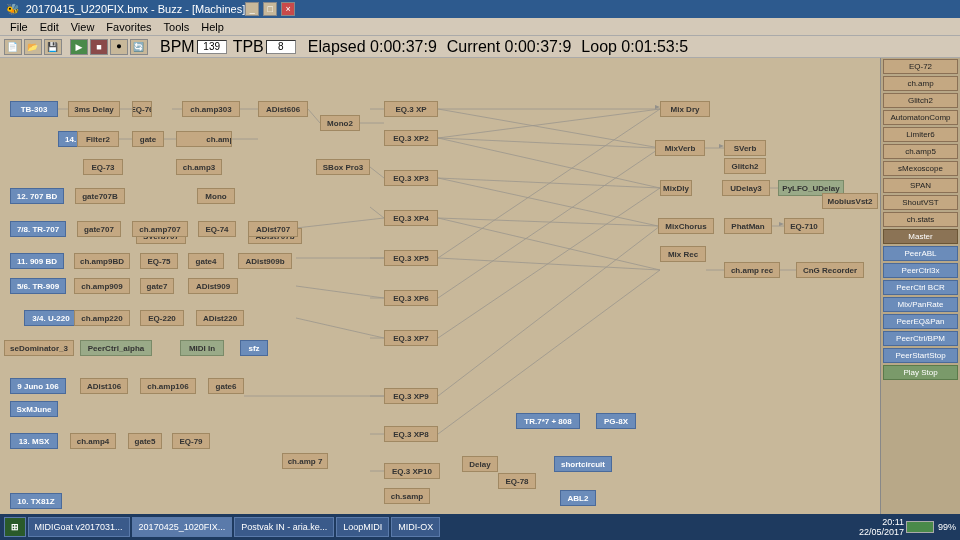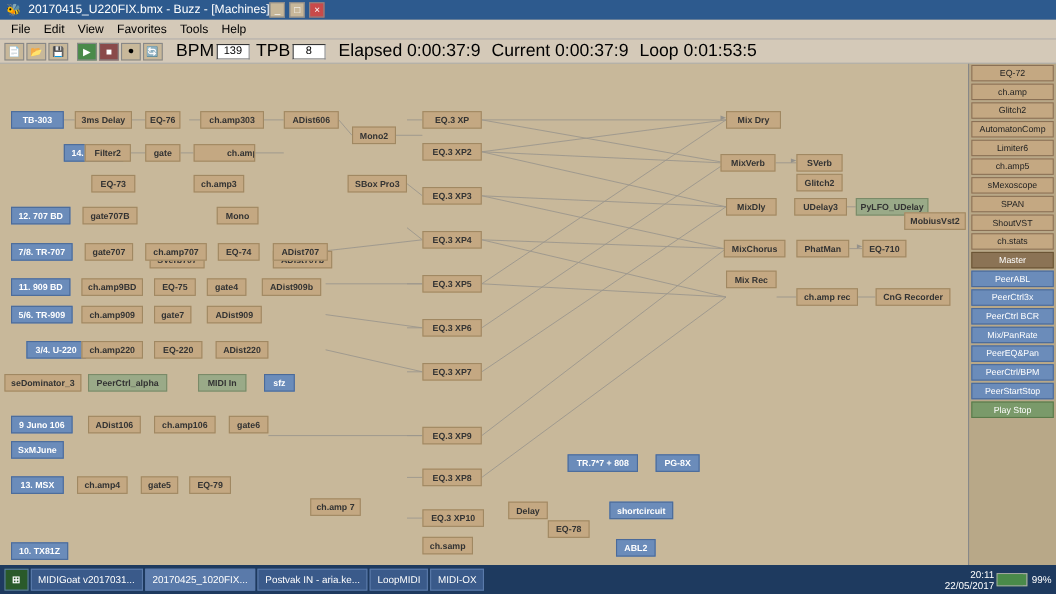--- a/index.html
+++ b/index.html
@@ -347,21 +347,21 @@
       <g fill="#888" opacity="0.8">
         <polygon points="660,49 655,47 655,51"></polygon>
         <polygon points="724,88 719,86 719,90"></polygon>
         <polygon points="784,166 779,164 779,168"></polygon>
       </g>
     </svg>
 
     <div id="machines-container">
         <div class="machine machine-generator" style="left: 10px; top: 43px; width: 48px; height: 16px;">TB-303</div>
         <div class="machine machine-effect" style="left: 68px; top: 43px; width: 52px; height: 16px;">3ms Delay</div>
-        <div class="machine machine-effect" style="left: 132px; top: 43px; width: 32px; height: 16px;">EQ-76</div>
+        <div class="machine machine-effect" style="left: 132px; top: 43px; width: 20px; height: 16px;">EQ-76</div>
         <div class="machine machine-effect" style="left: 182px; top: 43px; width: 58px; height: 16px;">ch.amp303</div>
         <div class="machine machine-generator" style="left: 10px; top: 73px; width: 54px; height: 16px; margin-left: 48px;">14. TR-606</div>
         <div class="machine machine-effect" style="left: 77px; top: 73px; width: 42px; height: 16px;">Filter2</div>
         <div class="machine machine-effect" style="left: 132px; top: 73px; width: 32px; height: 16px;">gate</div>
         <div class="machine machine-effect" style="left: 176px; top: 73px; width: 56px; height: 16px; padding-left: 47px;">ch.amp606</div>
         <div class="machine machine-effect" style="left: 83px; top: 101px; width: 40px; height: 16px;">EQ-73</div>
         <div class="machine machine-effect" style="left: 176px; top: 101px; width: 46px; height: 16px;">ch.amp3</div>
         <div class="machine machine-effect" style="left: 316px; top: 101px; width: 54px; height: 16px;">SBox Pro3</div>
         <div class="machine machine-generator" style="left: 10px; top: 130px; width: 54px; height: 16px;">12. 707 BD</div>
         <div class="machine machine-effect" style="left: 75px; top: 130px; width: 50px; height: 16px;">gate707B</div>
@@ -423,21 +423,21 @@
         <div class="machine machine-effect" style="left: 384px; top: 272px; width: 54px; height: 16px;">EQ.3 XP7</div>
         <div class="machine machine-effect" style="left: 384px; top: 330px; width: 54px; height: 16px;">EQ.3 XP9</div>
         <div class="machine machine-effect" style="left: 384px; top: 368px; width: 54px; height: 16px;">EQ.3 XP8</div>
         <div class="machine machine-effect" style="left: 384px; top: 405px; width: 56px; height: 16px;">EQ.3 XP10</div>
         <div class="machine machine-effect" style="left: 384px; top: 430px; width: 46px; height: 16px;">ch.samp</div>
         <div class="machine machine-effect" style="left: 498px; top: 415px; width: 38px; height: 16px;">EQ-78</div>
         <div class="machine machine-effect" style="left: 660px; top: 43px; width: 50px; height: 16px;">Mix Dry</div>
         <div class="machine machine-effect" style="left: 655px; top: 82px; width: 50px; height: 16px;">MixVerb</div>
         <div class="machine machine-effect" style="left: 724px; top: 82px; width: 42px; height: 16px;">SVerb</div>
         <div class="machine machine-effect" style="left: 724px; top: 100px; width: 42px; height: 16px;">Glitch2</div>
-        <div class="machine machine-effect" style="left: 660px; top: 122px; width: 46px; height: 16px;">MixDly</div>
+        <div class="machine machine-effect" style="left: 660px; top: 122px; width: 32px; height: 16px;">MixDly</div>
         <div class="machine machine-effect" style="left: 722px; top: 122px; width: 48px; height: 16px;">UDelay3</div>
         <div class="machine machine-control" style="left: 778px; top: 122px; width: 66px; height: 16px;">PyLFO_UDelay</div>
         <div class="machine machine-effect" style="left: 822px; top: 135px; width: 56px; height: 16px;">MobiusVst2</div>
         <div class="machine machine-effect" style="left: 658px; top: 160px; width: 56px; height: 16px;">MixChorus</div>
         <div class="machine machine-effect" style="left: 724px; top: 160px; width: 48px; height: 16px;">PhatMan</div>
         <div class="machine machine-effect" style="left: 784px; top: 160px; width: 40px; height: 16px;">EQ-710</div>
         <div class="machine machine-effect" style="left: 660px; top: 188px; width: 46px; height: 16px;">Mix Rec</div>
         <div class="machine machine-effect" style="left: 724px; top: 204px; width: 56px; height: 16px;">ch.amp rec</div>
         <div class="machine machine-effect" style="left: 796px; top: 204px; width: 68px; height: 16px;">CnG Recorder</div>
         <div class="machine machine-generator" style="left: 516px; top: 355px; width: 64px; height: 16px;">TR.7*7 + 808</div>

